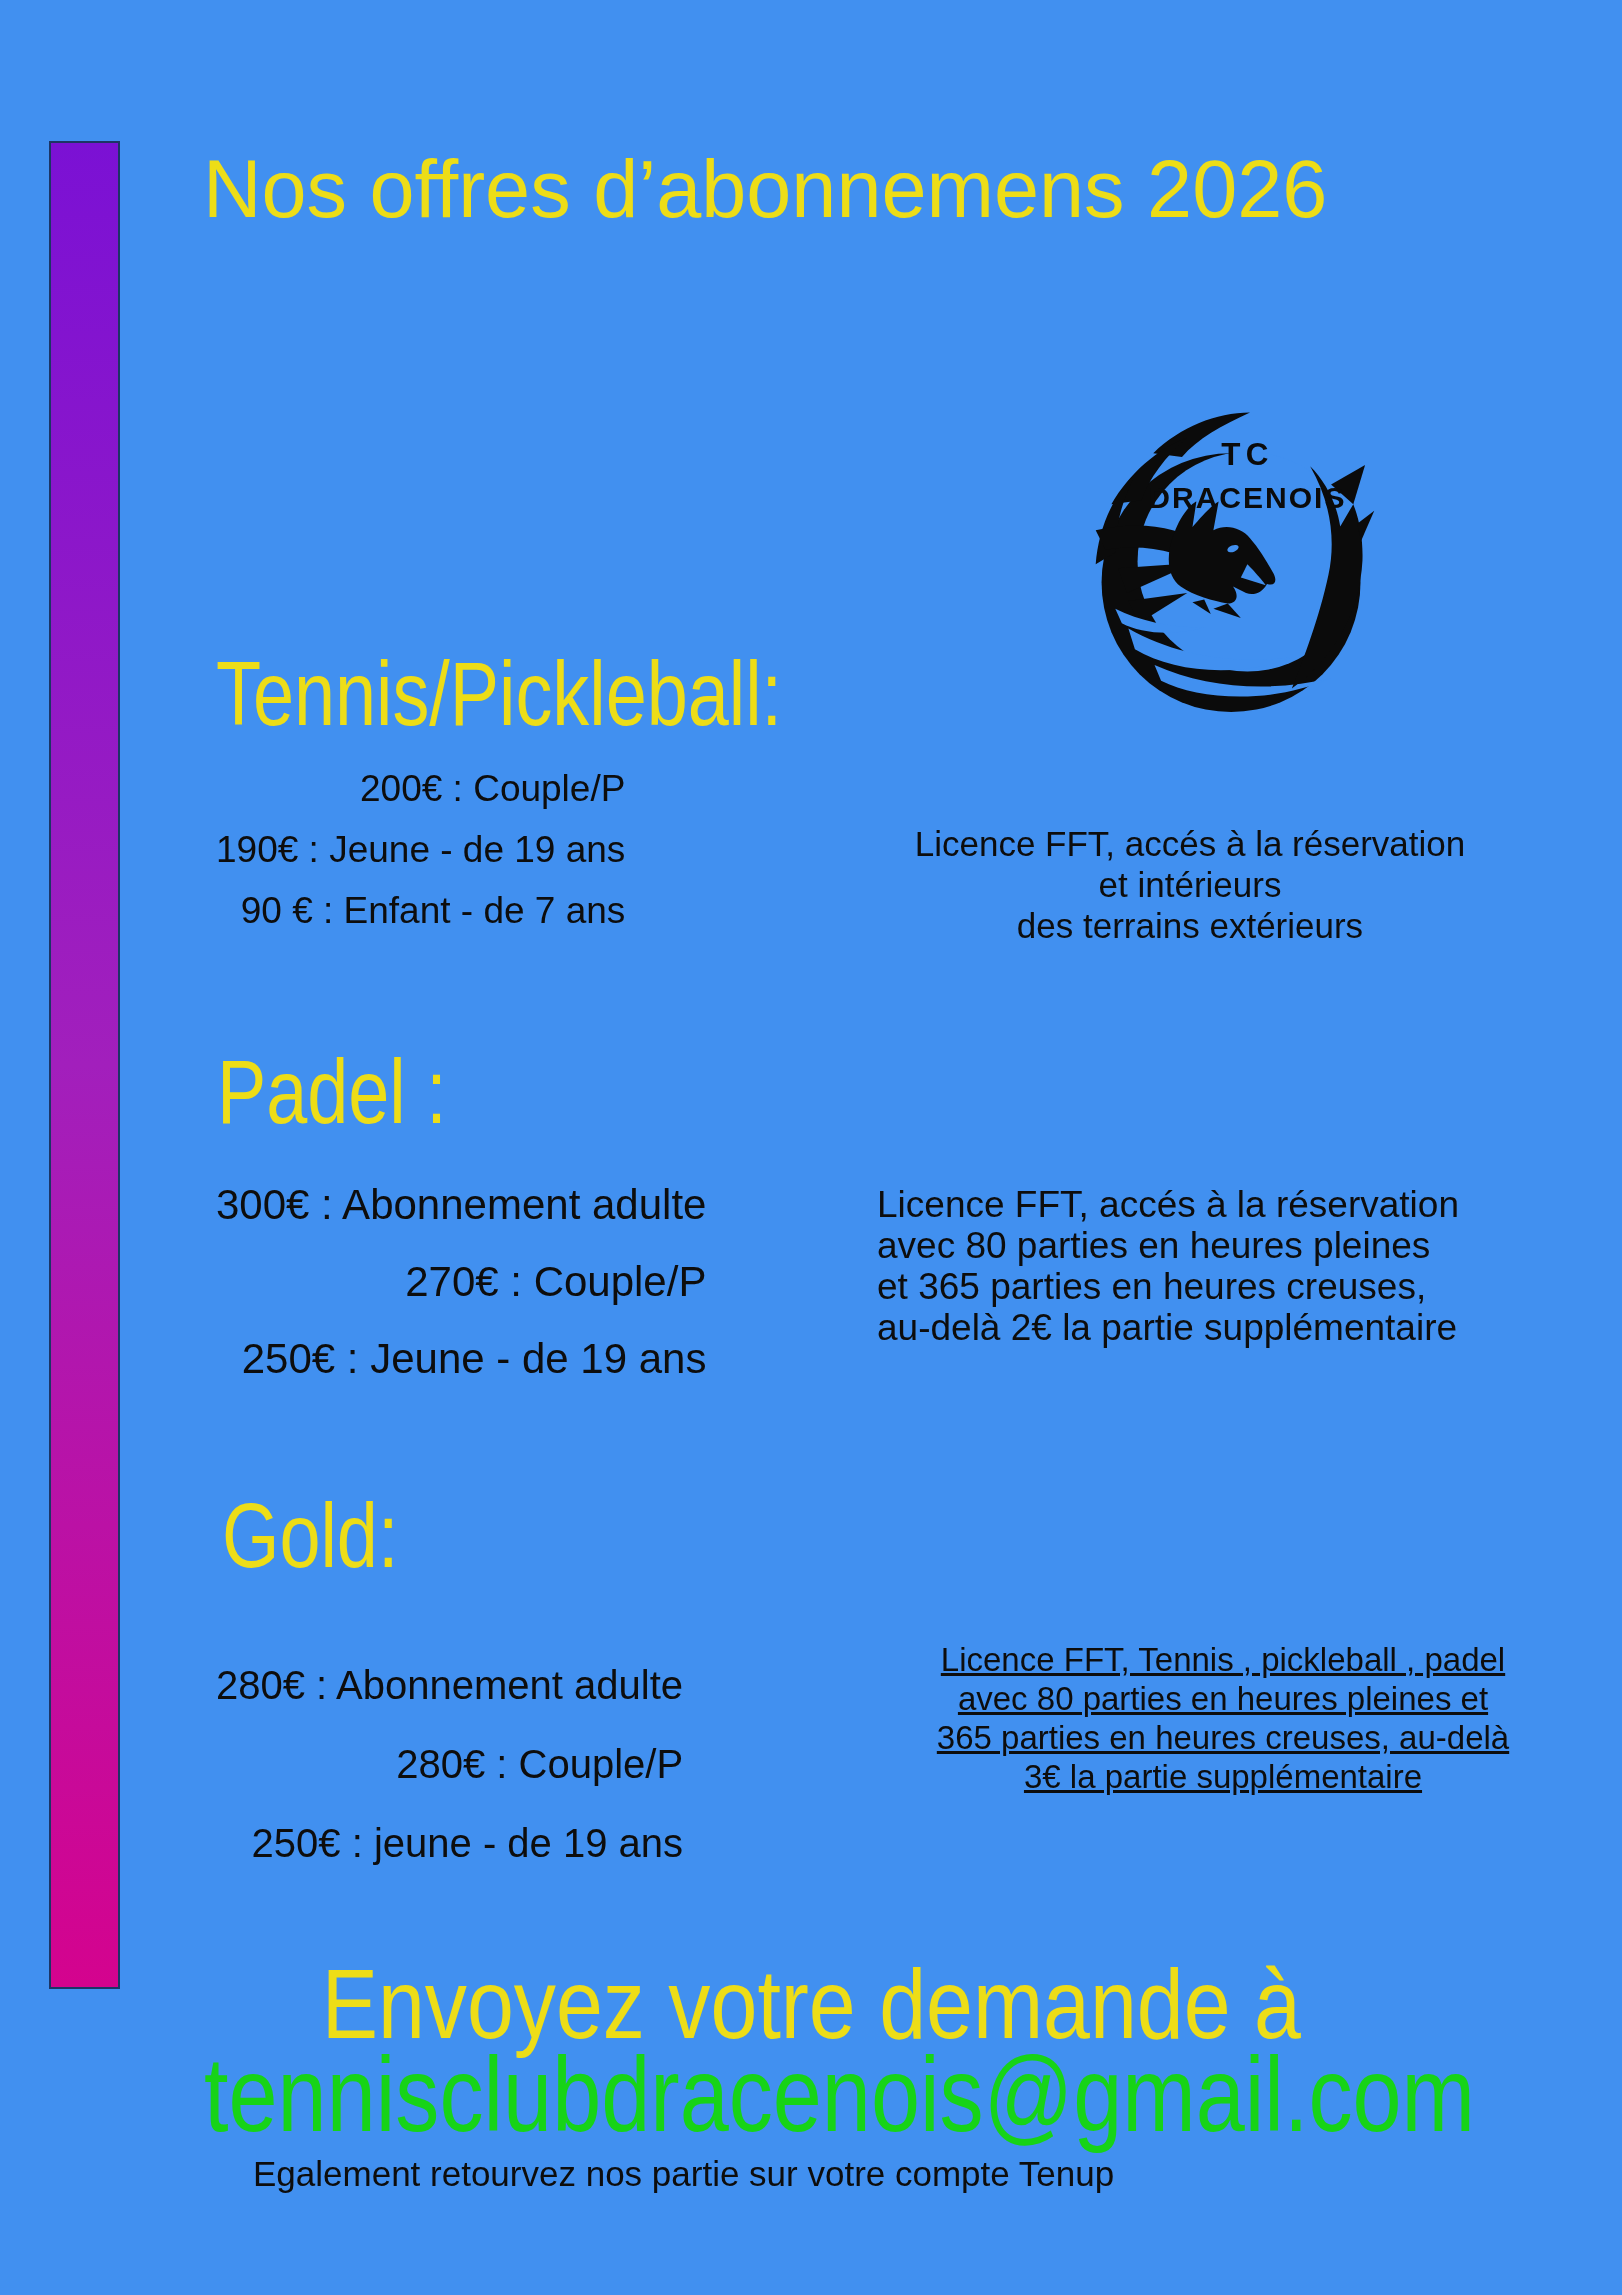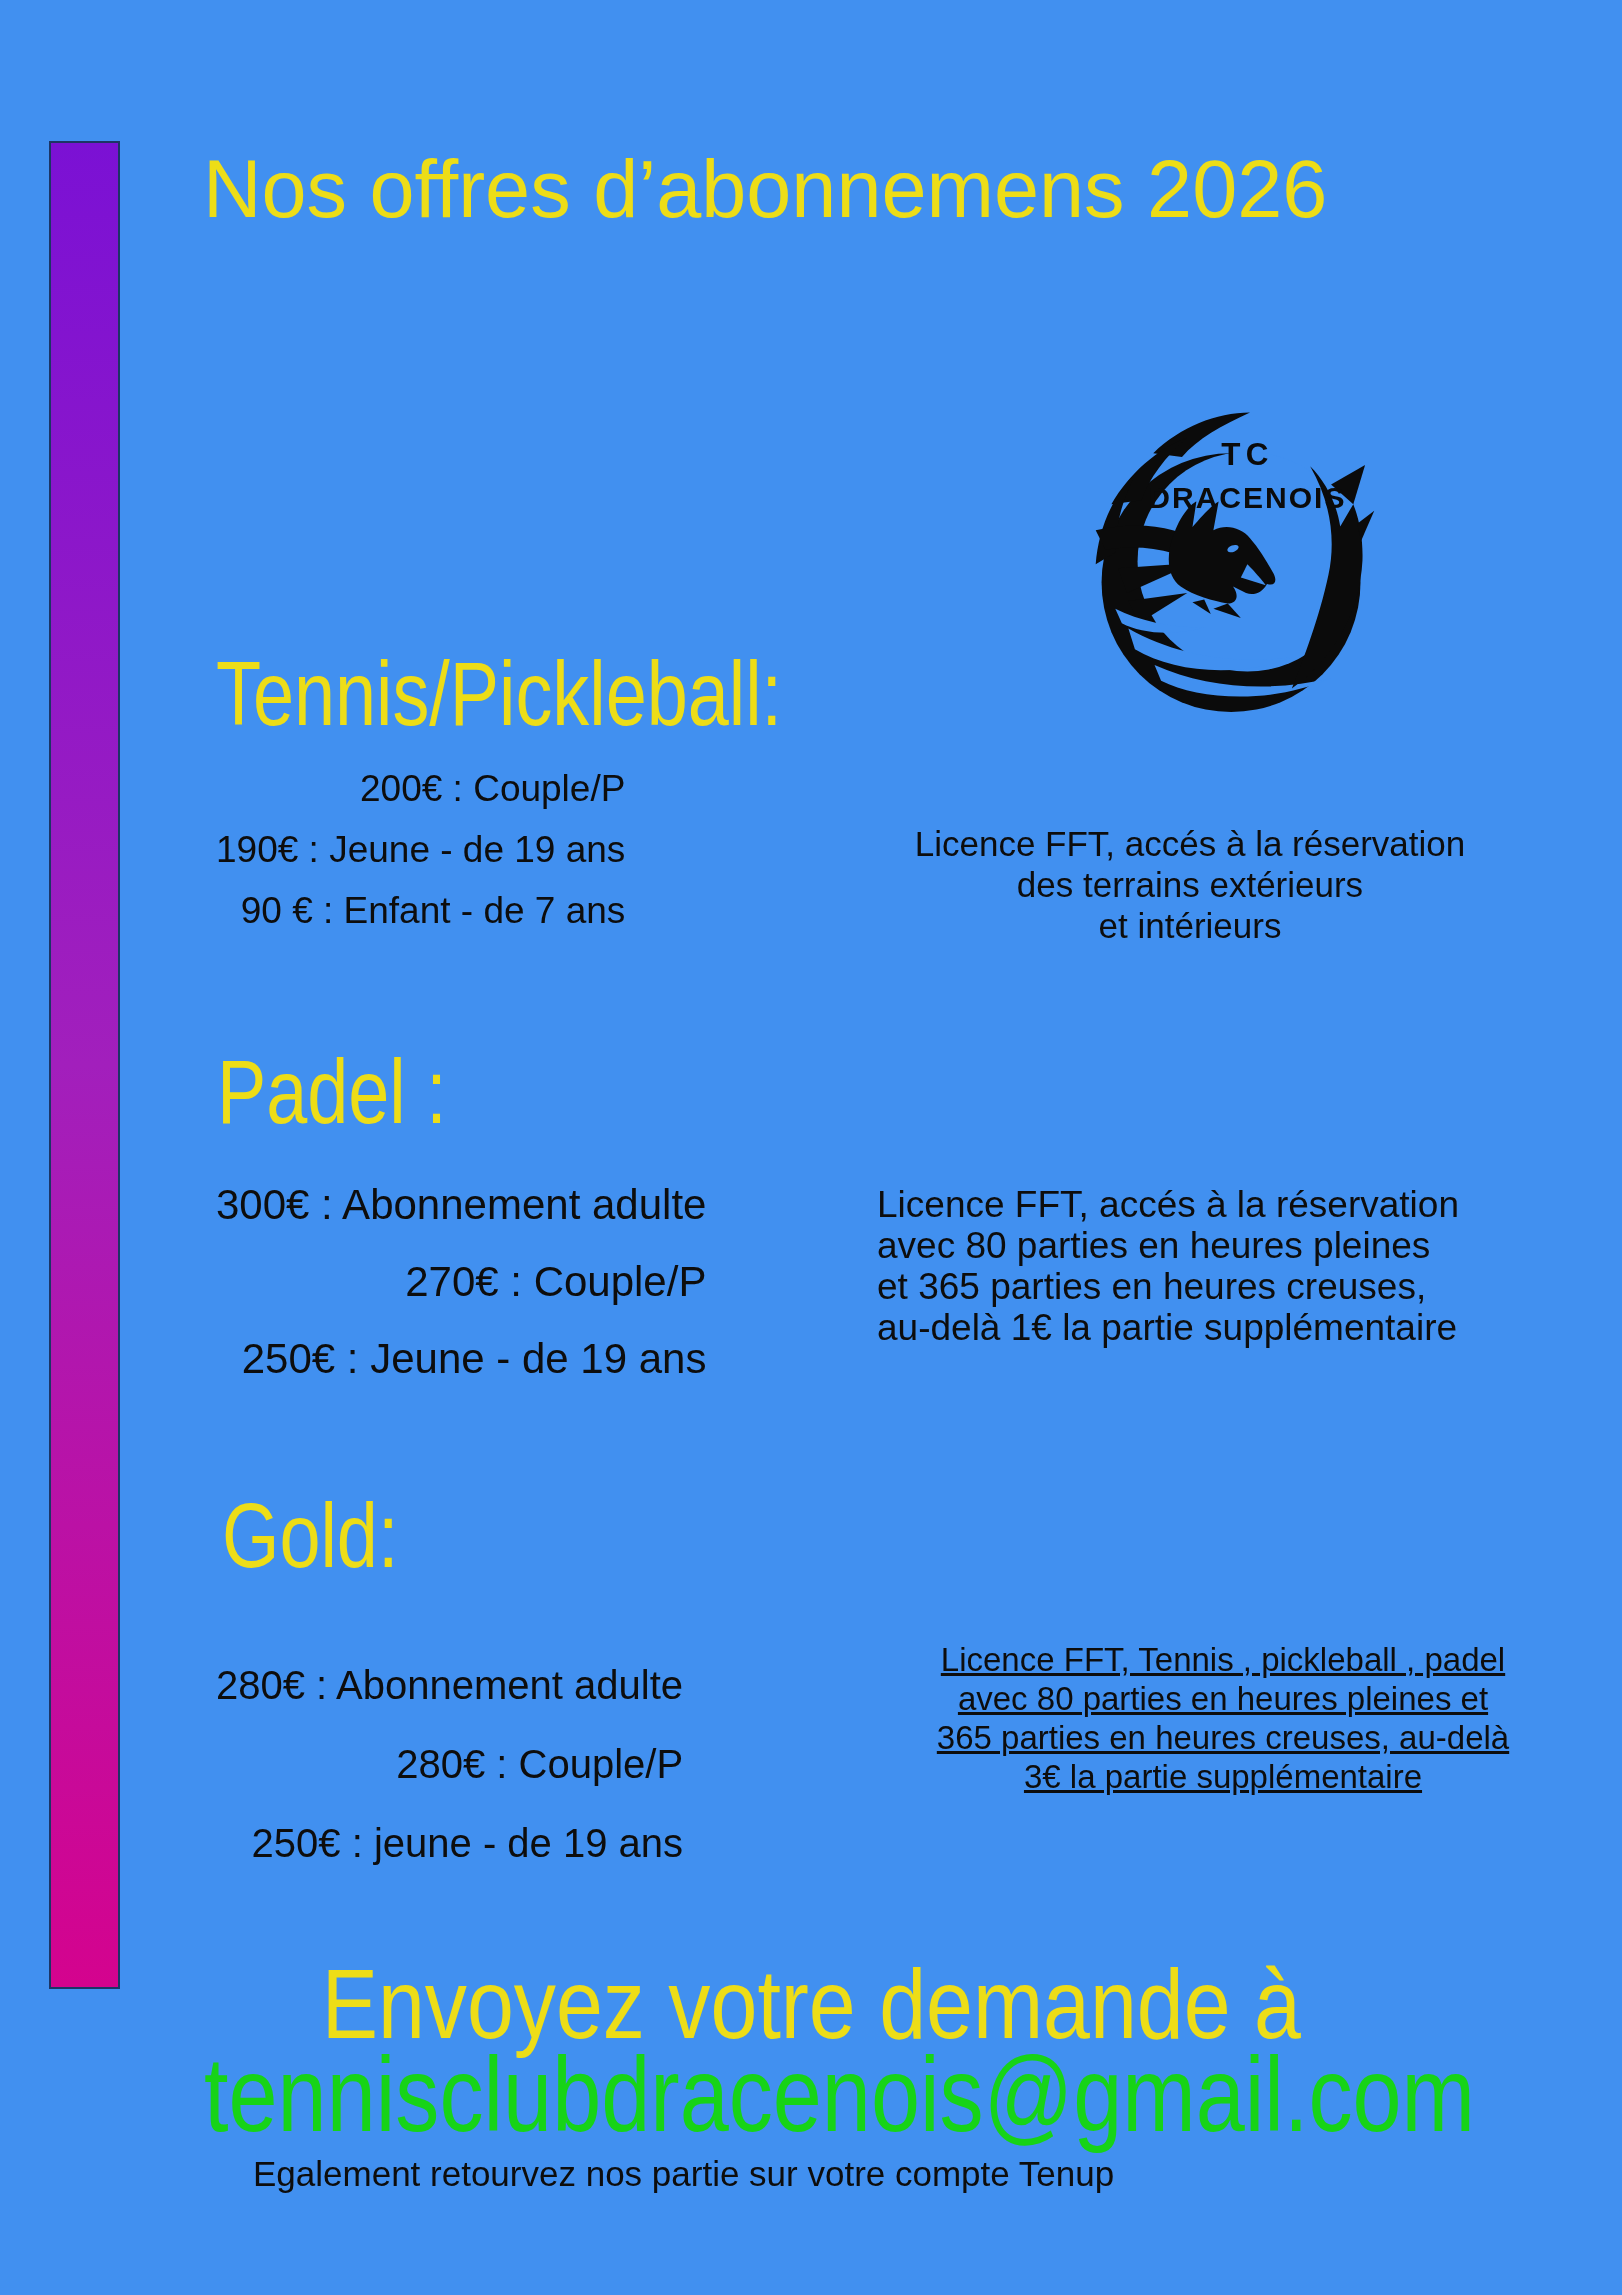--- a/index.html
+++ b/index.html
@@ -97,37 +97,37 @@
 <div class="abs yellow" style="left:216px; top:649px;">
   <span class="cond-left sec-heading">Tennis/Pickleball:</span>
 </div>
 <div class="abs t-prices dark">
   <div>200€ : Couple/P</div>
   <div>190€ : Jeune - de 19 ans</div>
   <div>90 € : Enfant - de 7 ans</div>
 </div>
 <div class="abs t-benefits dark">
   <div>Licence FFT, accés à la réservation</div>
+  <div>et intérieurs</div>
   <div>des terrains extérieurs</div>
-  <div>et intérieurs</div>
 </div>
 
 <div class="abs yellow" style="left:217px; top:1047px;">
   <span class="cond-left sec-heading">Padel :</span>
 </div>
 <div class="abs p-prices dark">
   <div>300€ : Abonnement adulte</div>
   <div>270€ : Couple/P</div>
   <div>250€ : Jeune - de 19 ans</div>
 </div>
 <div class="abs p-benefits dark">
   <div>Licence FFT, accés à la réservation</div>
   <div>avec 80 parties en heures pleines</div>
   <div>et 365 parties en heures creuses,</div>
-  <div>au-delà 1€ la partie supplémentaire</div>
+  <div>au-delà 2€ la partie supplémentaire</div>
 </div>
 
 <div class="abs yellow" style="left:222px; top:1491px;">
   <span class="cond-left sec-heading">Gold:</span>
 </div>
 <div class="abs g-prices dark">
   <div>280€ : Abonnement adulte</div>
   <div>280€ : Couple/P</div>
   <div>250€ : jeune - de 19 ans</div>
 </div>

